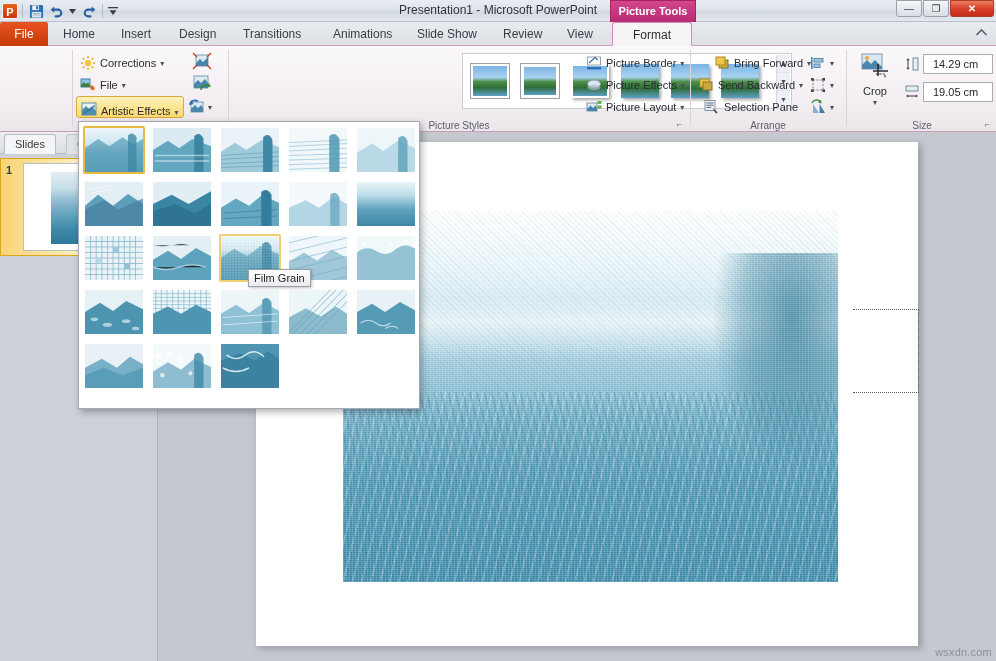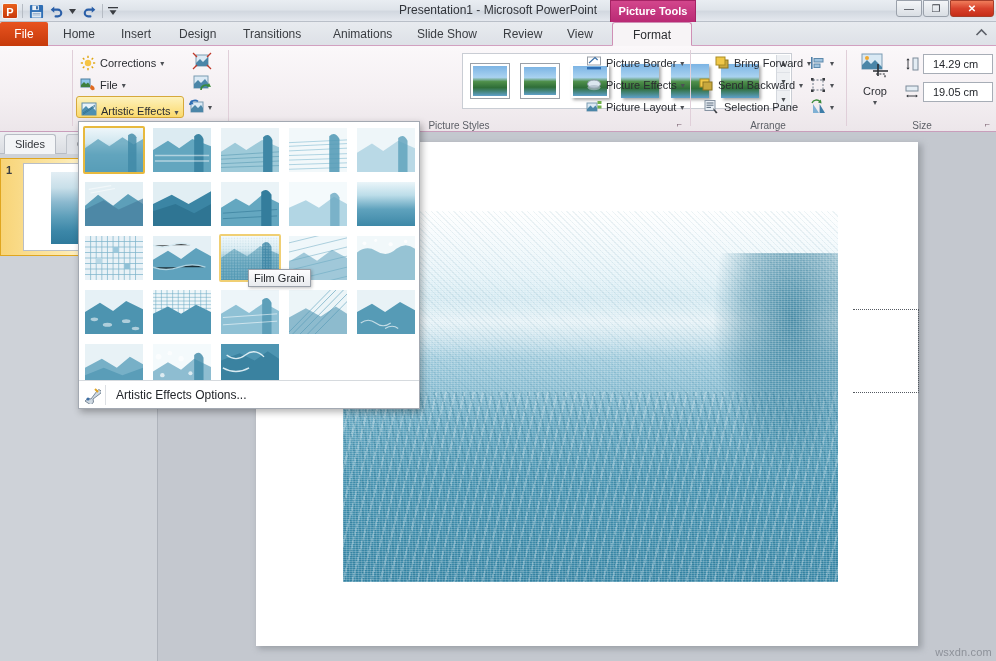--- a/index.html
+++ b/index.html
@@ -921,29 +921,18 @@
               <g stroke="#eaf6fa" stroke-width="1.4" fill="none" opacity=".9">
                 <path d="M6 12 q10 8 20 0 q10 -8 20 2"></path>
                 <path d="M2 26 q14 8 28 0"></path>
               </g>
             </svg>
           </div>
       </div>
 
     </div>
 
-    <div class="ae-footer">
-      <div class="fic">
-        <svg width="18" height="18" viewBox="0 0 18 18">
-            <path d="M2 15 q3 -4 6 -2 l6 -8 q1 -2 3 -1 q2 1 1 3 l-8 6 q2 3 -2 6 z" fill="#cfd9e2" stroke="#7b8a99"></path>
-            <path d="M12 3 l3 3" stroke="#e0a424" stroke-width="2"></path>
-            <circle cx="5" cy="13" r="1.6" fill="#3f6fa5"></circle>
-          </svg>
-      </div>
-      <div class="fdiv"></div>
-      <div class="ftxt">Artistic Effects Options...</div>
-    </div>
   </div>
 
   <div class="tooltip">Film Grain</div>
 
   <div class="watermark">wsxdn.com</div>
 </div>
 
 </body></html>

